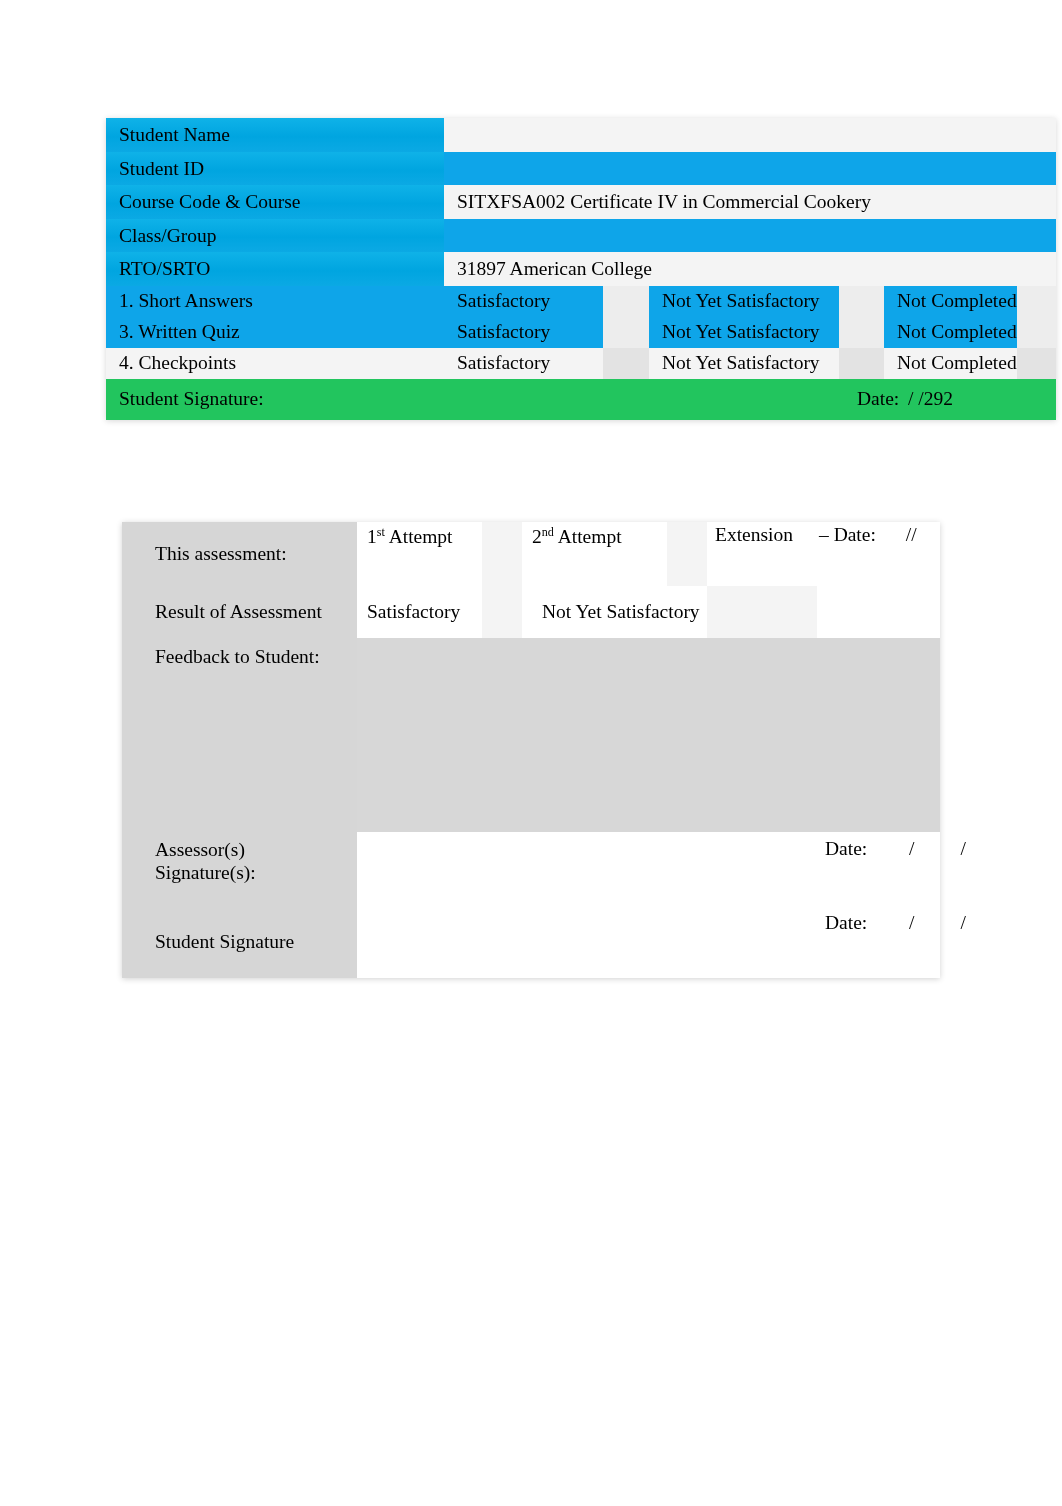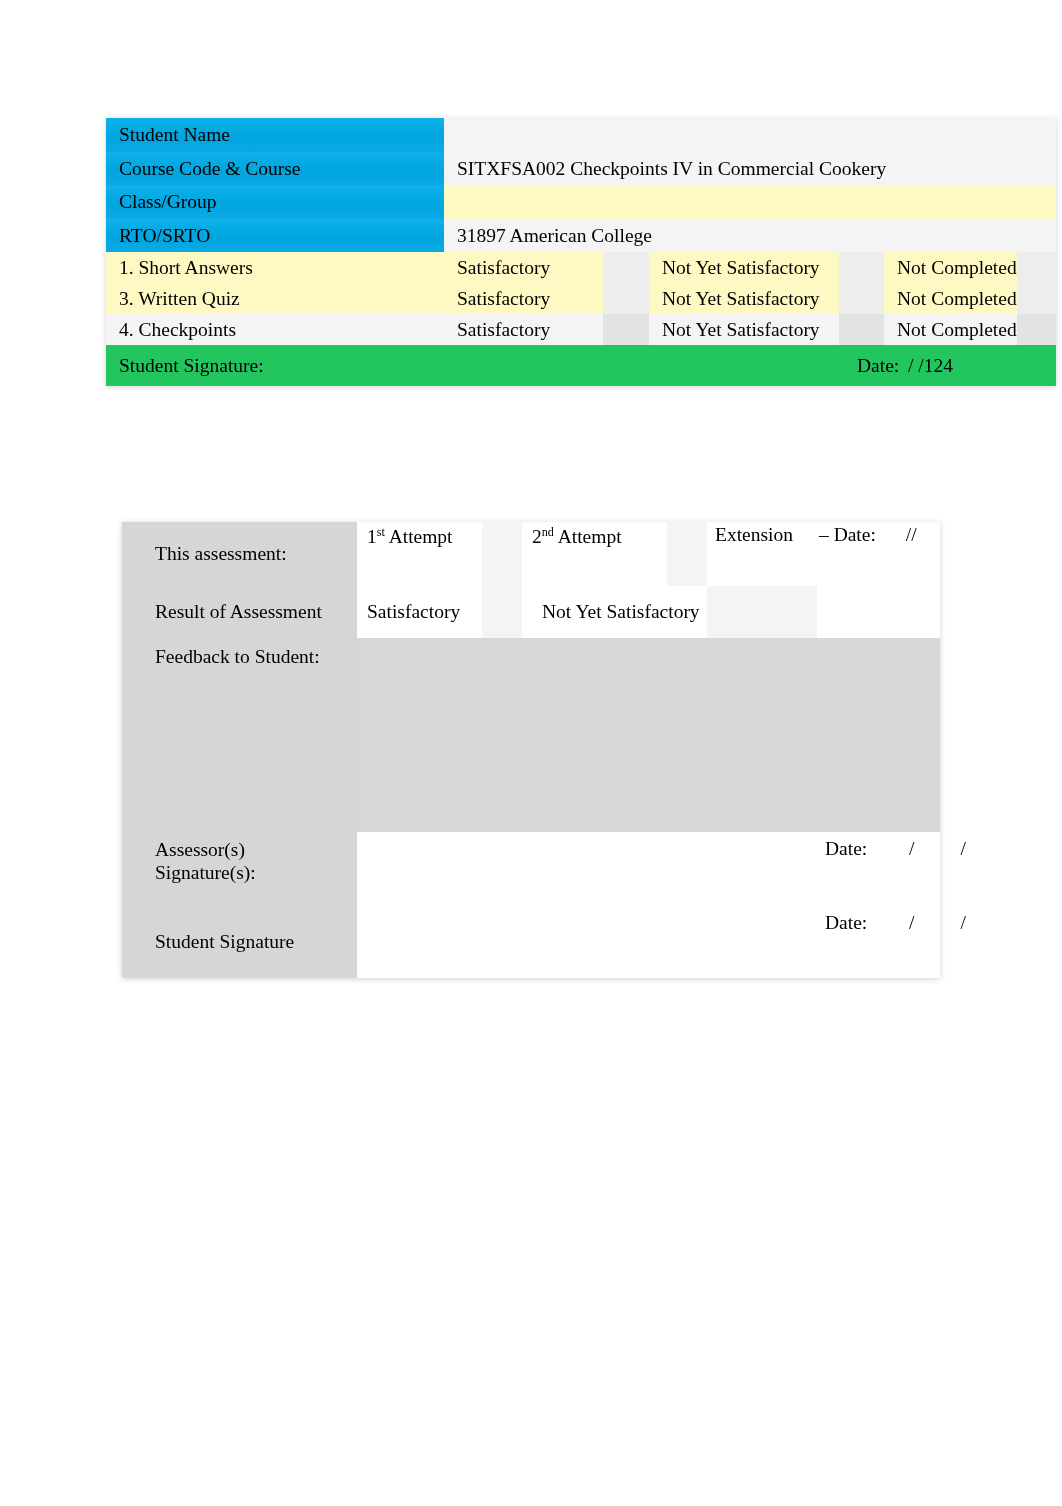--- a/index.html
+++ b/index.html
@@ -34,21 +34,21 @@
     line-height: 1.08;
     border: none;
     white-space: nowrap;
   }
   .t1 .r-detail td { height: 33.5px; }
   .t1 .lbl-blue {
     background: linear-gradient(180deg, #0FB2E8 0%, #00A5E0 55%, #0BA9E4 100%);
     color: #000000;
   }
   .band-a { background: #f4f4f4; }
-  .band-b { background: #fef9c3; }
+  .band-b { background: #0ea5e9; }
   .band-c { background: #ededed; }
   .band-d { background: #e3e3e3; }
   .band-white { background: #ffffff; }
 
   .t1 .r-assess td { height: 31px; background: #dedede; }
   .t1 .r-res td { height: 31px; }
   .t1 .r-sig td { height: 41px; background: #22c55e; }
   .t1 .tickbox { padding: 0; }
 
   .datecell {
@@ -139,24 +139,28 @@
     <col style="width:133px">
     <col style="width:39px">
   </colgroup>
 
   <tbody>
       <tr class="r-detail">
     <td class="lbl-blue">Student Name</td>
     <td class="band-a" colspan="6"></td>
   </tr>
 
+  <tr class="r-detail">
+    <td class="lbl-blue">Student ID</td>
+    <td class="band-b" colspan="6"></td>
+  </tr>
 
   <tr class="r-detail">
     <td class="lbl-blue">Course Code &amp; Course</td>
-    <td class="band-a" colspan="6">SITXFSA002 Checkpoints IV in Commercial Cookery</td>
+    <td class="band-a" colspan="6">SITXFSA002 Certificate IV in Commercial Cookery</td>
   </tr>
 
   <tr class="r-detail">
     <td class="lbl-blue">Class/Group</td>
     <td class="band-b" colspan="6"></td>
   </tr>
 
   <tr class="r-detail">
     <td class="lbl-blue">RTO/SRTO</td>
     <td class="band-a" colspan="6">31897 American College</td>
@@ -187,21 +191,21 @@
     <td class="band-d tickbox"></td>
     <td class="band-a">Not Yet Satisfactory</td>
     <td class="band-d tickbox"></td>
     <td class="band-a">Not Completed</td>
     <td class="band-d tickbox"></td>
   </tr>
 
   <tr class="r-sig">
     <td colspan="4">Student Signature:</td>
     <td class="datecell" style="padding-left:18px !important;">Date:</td>
-    <td class="date-run" colspan="2" style="padding-left:24px;">/        /124</td>
+    <td class="date-run" colspan="2" style="padding-left:24px;">/        /292</td>
   </tr>
 </tbody>
   </table>
 
 <table class="t2">
   <colgroup>
     <col style="width:235px">
     <col style="width:125px">
     <col style="width:40px">
     <col style="width:145px">

